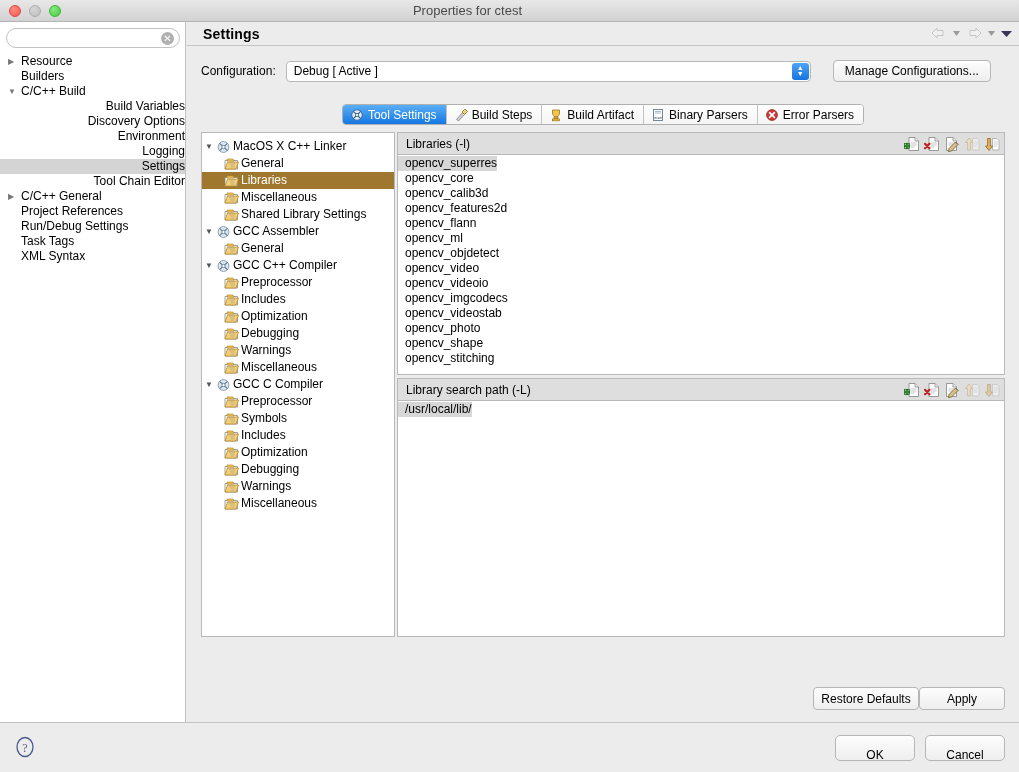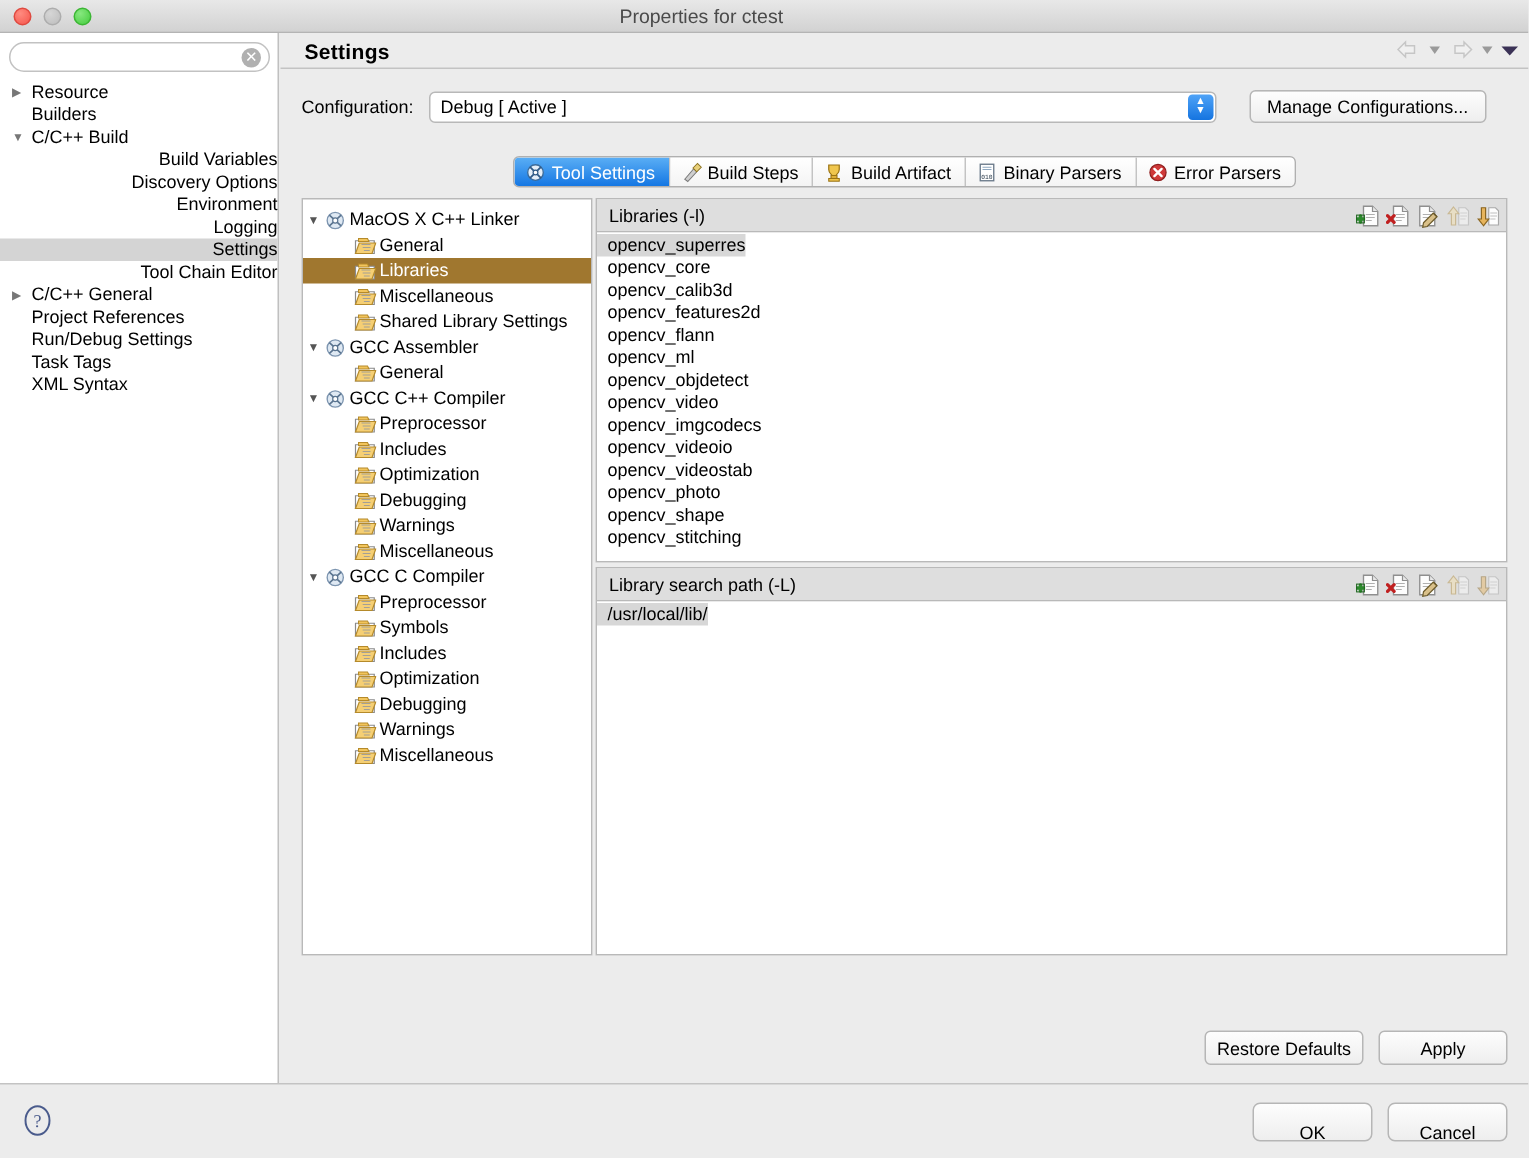--- a/index.html
+++ b/index.html
@@ -212,21 +212,21 @@
     white-space: nowrap;
     cursor: default;
   }
   .tool-row.sel { background: #a0772f; color: #fff; }
   .tw {
     width: 14px; flex: 0 0 14px;
     text-align: center; font-size: 8px; color: #555;
   }
   .tool-ico { width: 15px; height: 14px; flex: 0 0 15px; margin-right: 2px; display:block; }
   .tool-row.lvl1 { padding-left: 0px; }
-  .tool-row.lvl2 { padding-left: 20px; }
+  .tool-row.lvl2 { padding-left: 8px; }
 
   .right-lists {
     flex: 1;
     display: flex; flex-direction: column;
     gap: 3px;
   }
   .list-panel {
     border: 1px solid #b9b9b9;
     background: #fff;
     display: flex; flex-direction: column;
@@ -259,21 +259,21 @@
   }
   .list-row { height: 15px; }
   .list-item.sel { background: #d7d7d7; }
   .panel-libs { height: 243px; }
   .panel-paths { flex: 1; }
 
   
   .action-row {
     position: absolute;
     right: 14px; bottom: 12px;
-    display: flex; gap: 10px;
+    display: flex; 
   }
   .action-row .btn { width: 106px; height: 23px; padding: 0; }
   .apply-btn { width: 86px !important; }
 
   
   .footer {
     position: absolute; left: 0; bottom: 0;
     width: 1019px; height: 50px;
     background: #ececec;
     border-top: 1px solid #c3c3c3;
@@ -773,22 +773,22 @@
           </div>
           <div class="list-body" id="lib-list">
               <div class="list-row"><span class="list-item sel">opencv_superres</span></div>
               <div class="list-row"><span class="list-item">opencv_core</span></div>
               <div class="list-row"><span class="list-item">opencv_calib3d</span></div>
               <div class="list-row"><span class="list-item">opencv_features2d</span></div>
               <div class="list-row"><span class="list-item">opencv_flann</span></div>
               <div class="list-row"><span class="list-item">opencv_ml</span></div>
               <div class="list-row"><span class="list-item">opencv_objdetect</span></div>
               <div class="list-row"><span class="list-item">opencv_video</span></div>
+              <div class="list-row"><span class="list-item">opencv_videoio</span></div>
               <div class="list-row"><span class="list-item">opencv_imgcodecs</span></div>
-              <div class="list-row"><span class="list-item">opencv_videoio</span></div>
               <div class="list-row"><span class="list-item">opencv_videostab</span></div>
               <div class="list-row"><span class="list-item">opencv_photo</span></div>
               <div class="list-row"><span class="list-item">opencv_shape</span></div>
               <div class="list-row"><span class="list-item">opencv_stitching</span></div>
             </div>
         </div>
 
         <div class="list-panel panel-paths">
           <div class="list-head">
             <span>Library search path (-L)</span>

